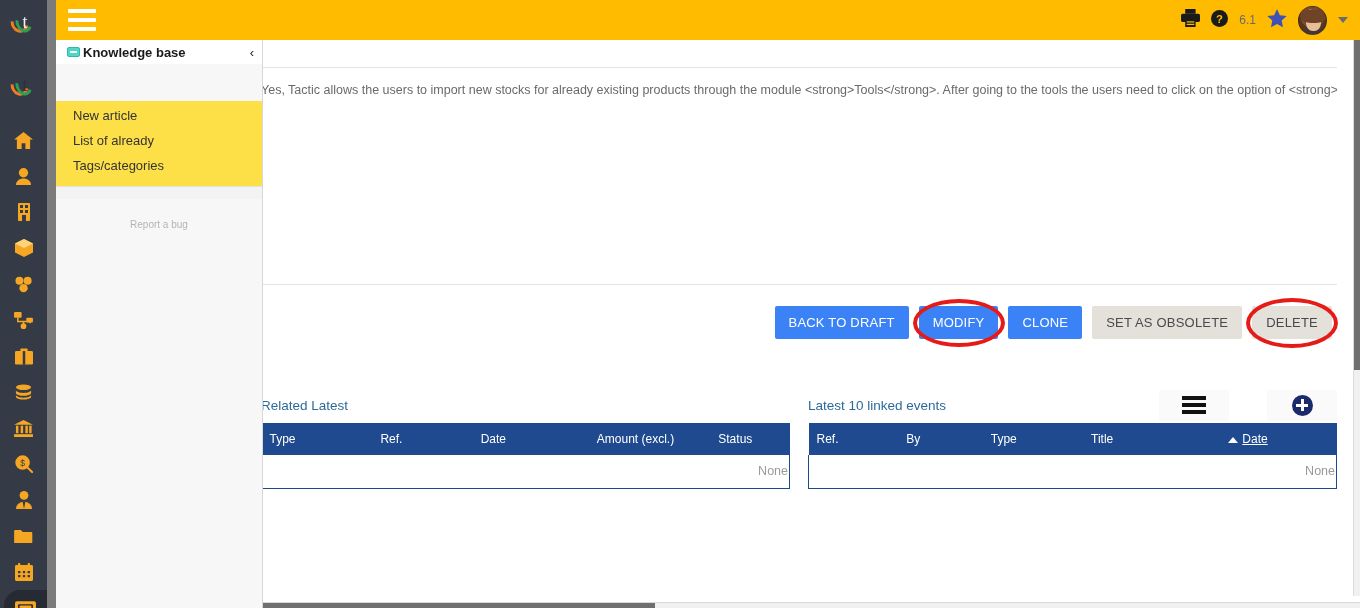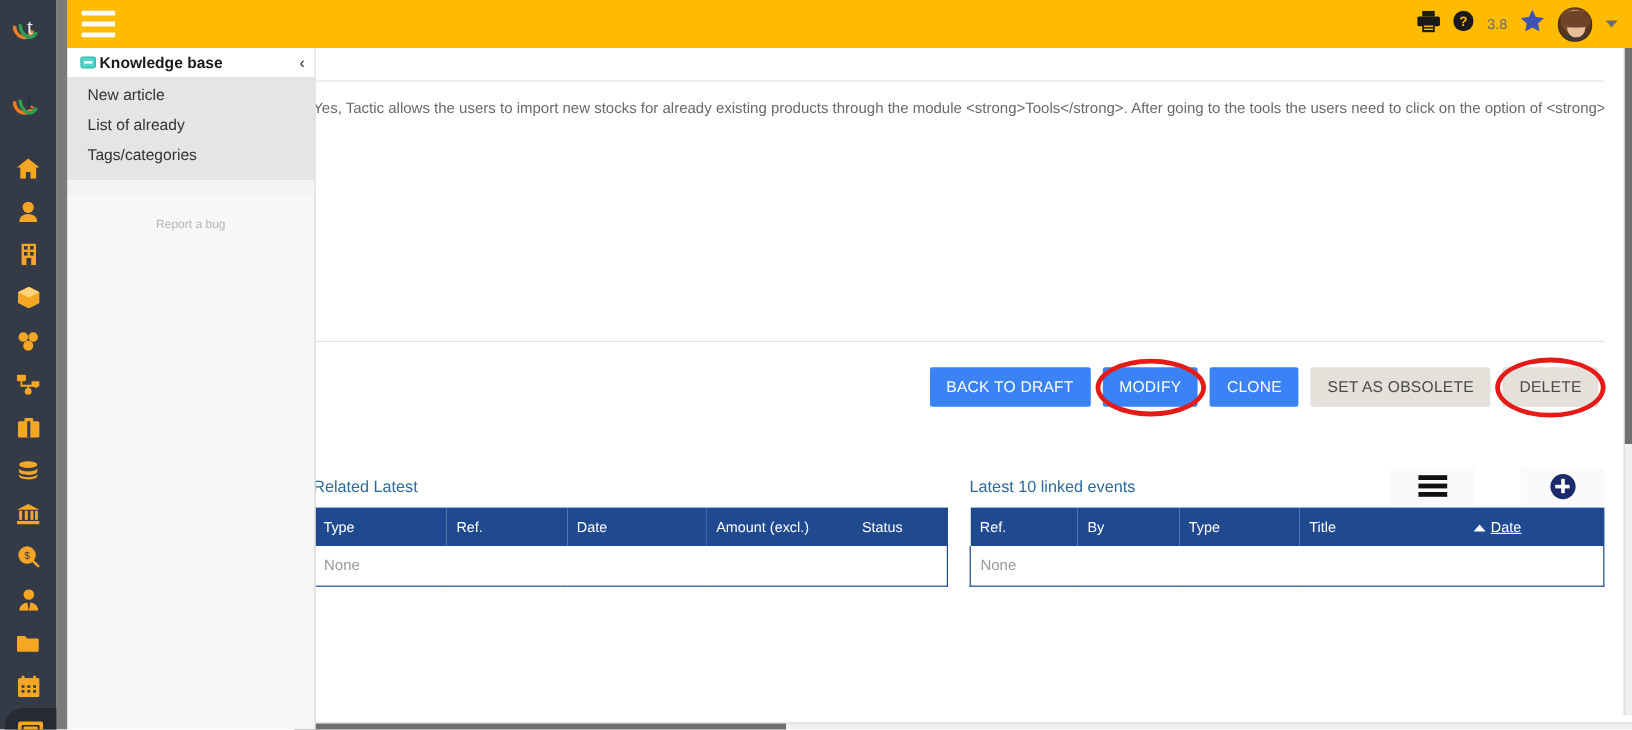--- a/index.html
+++ b/index.html
@@ -149,21 +149,21 @@
   .kb-icon::after {
     content: ""; position: absolute; left: 2px; top: 3px;
     width: 7px; height: 2px; background: #ffffff;
   }
   .menu-head-label {
     font-size: 13px; font-weight: bold; color: #1a1a1a;
     white-space: nowrap;
   }
   .menu-back { margin-left: auto; font-size: 13px; color: #222; line-height: 1; }
 
-  .menu-list { background: #e5e5e5; padding: 2px 0 8px 0; }
+  .menu-list { background: #fde047; padding: 2px 0 8px 0; margin-top: 37px; }
   .menu-item {
     height: 25px; display: flex; align-items: center;
     padding-left: 17px;
     font-size: 13px; color: #333333;
     cursor: pointer;
   }
   .menu-divider { height: 1px; background: #e2e2e2; }
   .menu-spacer { height: 12px; background: #f3f3f3; }
   .report-bug {
     margin-top: 20px;
@@ -296,20 +296,21 @@
   }
   .sort-link { text-decoration: underline; cursor: pointer; }
   .data-table tbody td {
     border: 1px solid #1f4a8f;
     border-top: none;
     height: 33px;
     padding-left: 8px;
     font-size: 12.5px;
     color: #9a9a9a;
     background: #ffffff;
+    text-align: right;
   }
 
   
   .vscroll {
     position: absolute; right: 0; top: 40px;
     width: 7px; height: 556px;
     background: #f0f0f0;
     border-left: 1px solid #dcdcdc;
     z-index: 20;
   }
@@ -529,21 +530,21 @@
           </svg>
       </span>
 
       <span>
         <svg width="17" height="17" viewBox="0 0 18 18">
             <circle cx="9" cy="9" r="9" fill="#1a1a1a"></circle>
             <text x="9" y="13.4" font-size="12" font-weight="bold" fill="#ffbb00" text-anchor="middle" font-family="Liberation Sans">?</text>
           </svg>
       </span>
 
-      <span class="ver-label">3.8</span>
+      <span class="ver-label">6.1</span>
 
       <span>
         <svg width="20" height="19" viewBox="0 0 20 19" fill="#3f51b5">
             <path d="M10 0l2.9 6.2 6.8.8-5 4.6 1.3 6.7L10 15l-6 3.3 1.3-6.7-5-4.6 6.8-.8z"></path>
           </svg>
       </span>
 
       <span class="avatar">
         <span class="shoulders"></span>
         <span class="face"></span>

